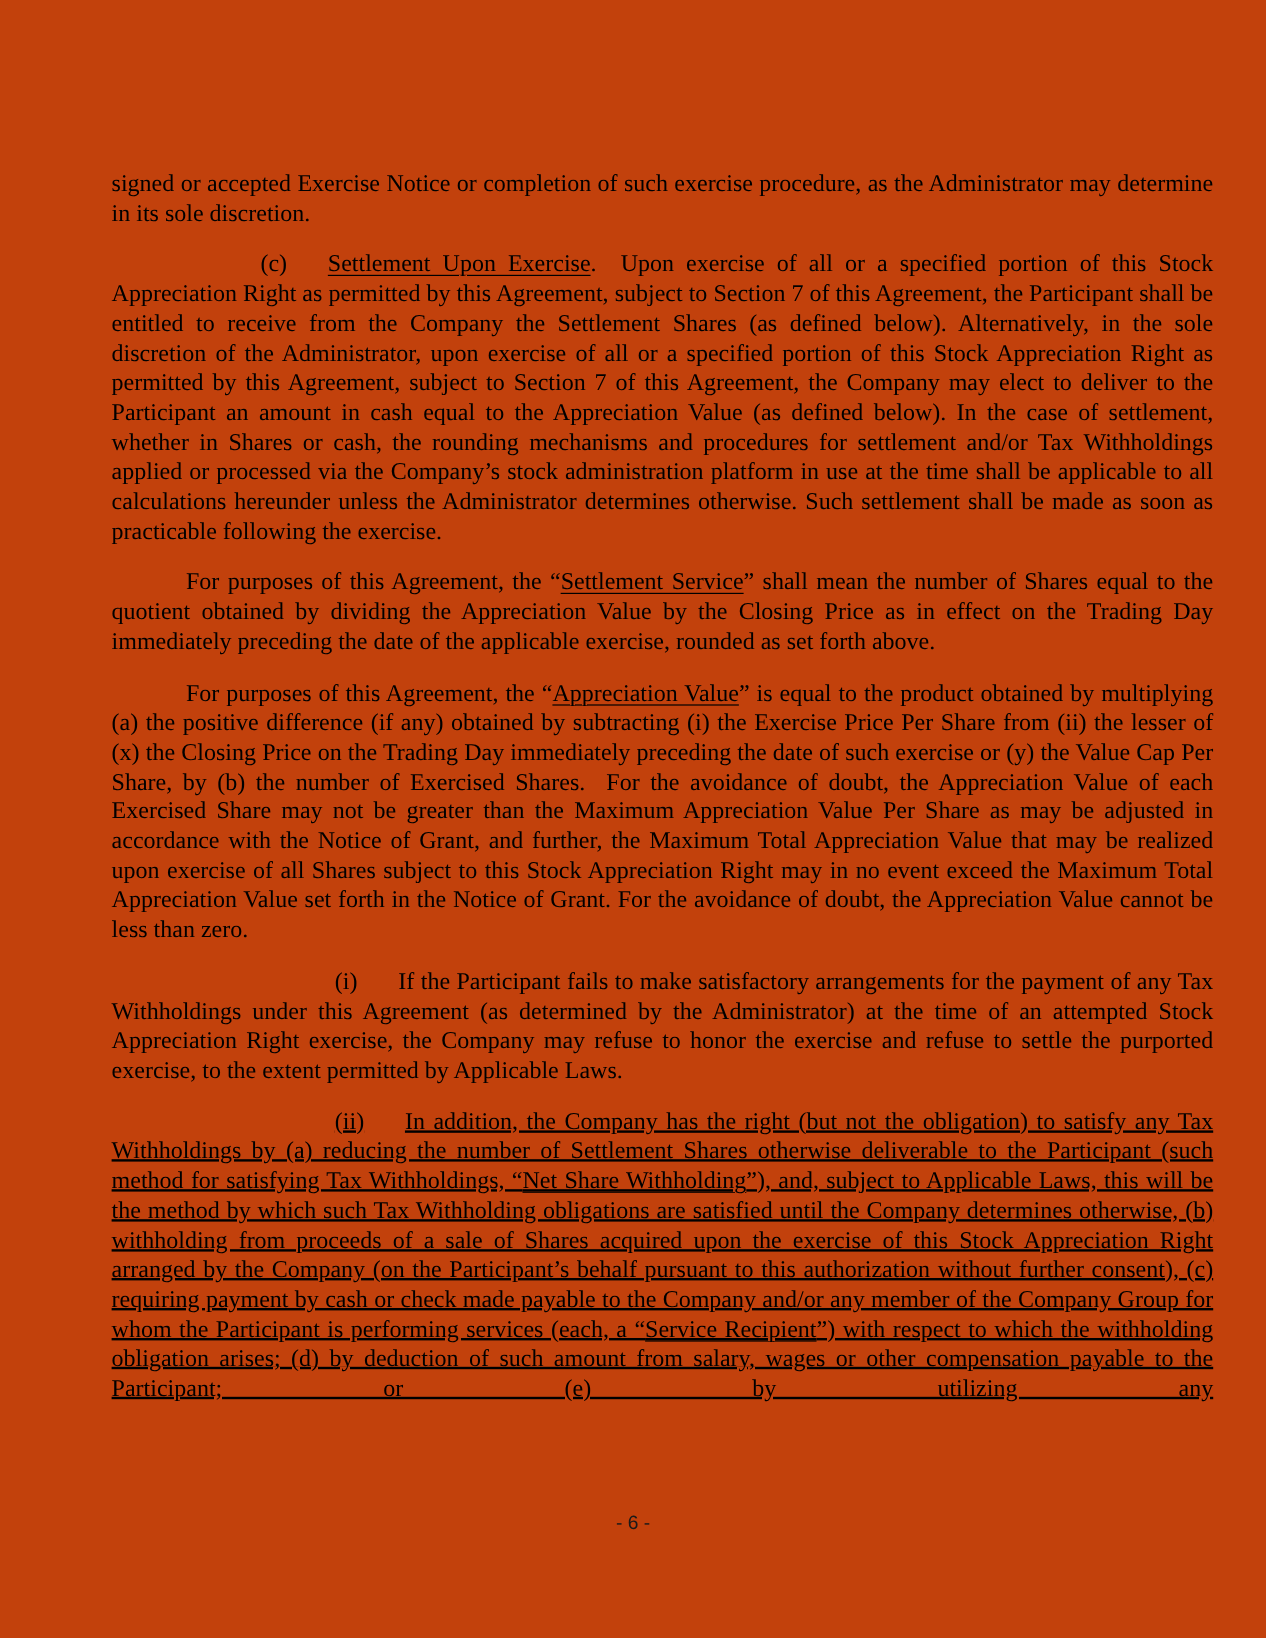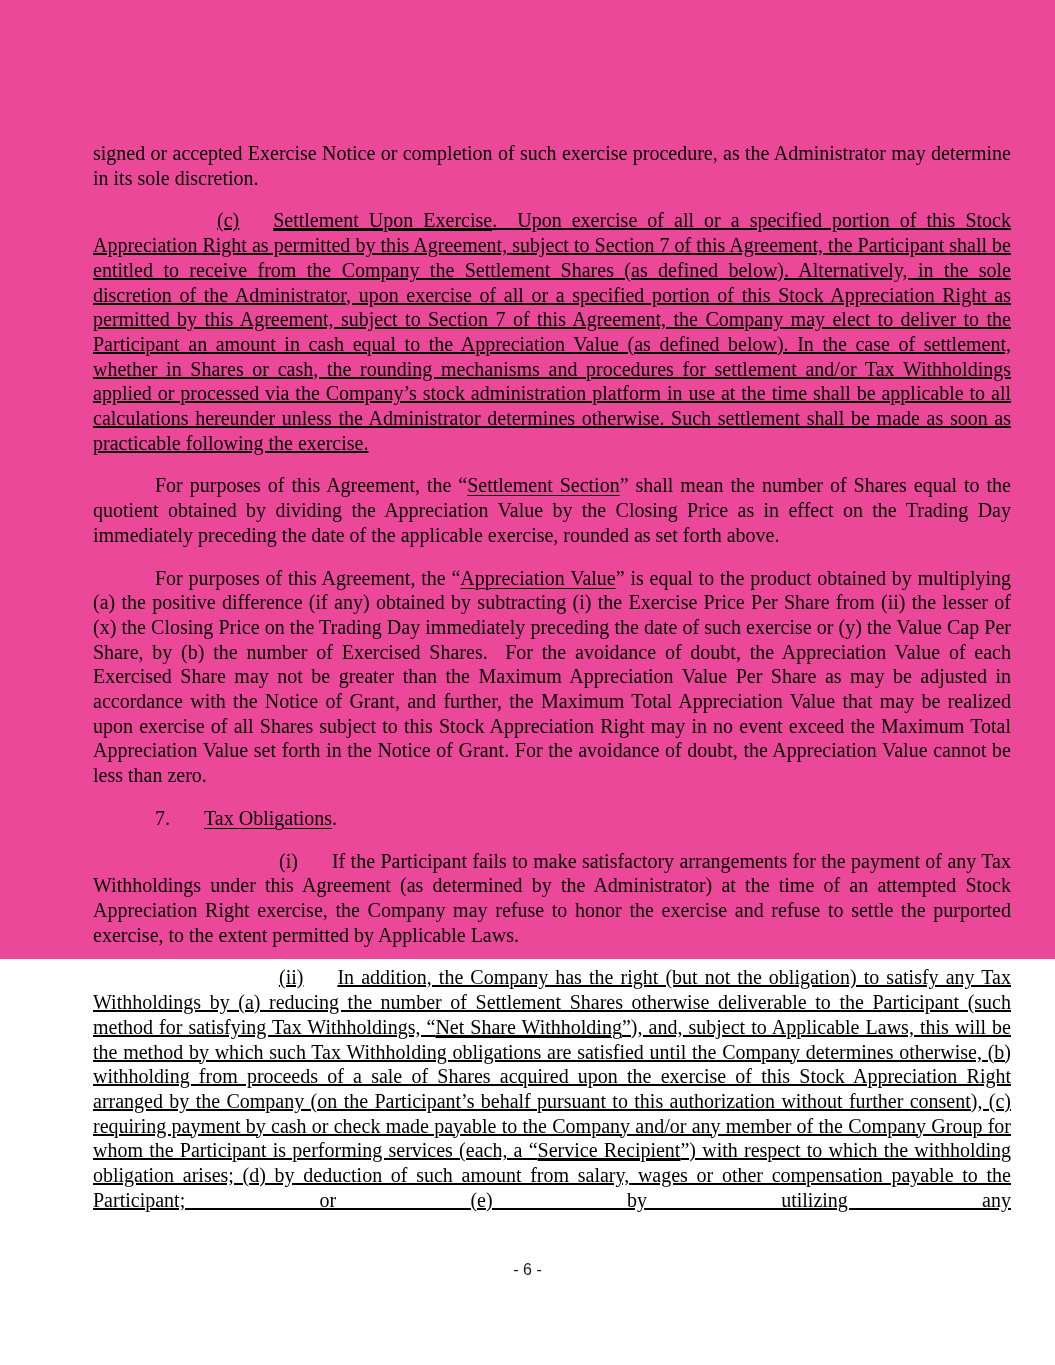--- a/index.html
+++ b/index.html
@@ -10,35 +10,35 @@
   body {
     width: 1055px;
     height: 1365px;
     overflow: hidden;
     position: relative;
   }
   .page {
     position: absolute;
     top: 0; left: 0;
     width: 1055px;
-    height: 959px;
-    background: #ec4899;
+    height: 1365px;
+    background: #c2410c;
     color: #000000;
     font-family: "Liberation Serif", "DejaVu Serif", serif;
     font-size: 20px;
     line-height: 24.7px;
     box-sizing: border-box;
     padding: 141px 44px 0 93px;
   }
   .p {
     margin: 0 0 18px 0;
     text-align: justify;
   }
   .ind1 { text-indent: 62px; }   
-  .ind2 { text-indent: 124px; text-decoration: underline; }  
+  .ind2 { text-indent: 124px; }  
   .ind3 { text-indent: 186px; margin-top: 16px; }  
   .cont { text-align-last: justify; text-decoration: underline; } 
   .heading { text-align: left; }
   .u { text-decoration: underline; text-underline-offset: 3px; text-decoration-thickness: 1px; }
   .tab { display: inline-block; width: 34px; }
   .footer {
     position: absolute;
     top: 1261px;
     left: 0;
     width: 1055px;
@@ -49,25 +49,24 @@
   }
 </style>
 </head>
 <body>
 
 <div class="page">
   <p class="p"><span class="">signed or accepted Exercise Notice or completion of such exercise procedure, as the Administrator may determine in its sole discretion.</span></p>
 
   <p class="p ind2"><span class="">(c)</span><span class="tab"></span><span class="u">Settlement Upon Exercise</span><span class="">.&nbsp; Upon exercise of all or a specified portion of this Stock Appreciation Right as permitted by this Agreement, subject to Section 7 of this Agreement, the Participant shall be entitled to receive from the Company the Settlement Shares (as defined below). Alternatively, in the sole discretion of the Administrator, upon exercise of all or a specified portion of this Stock Appreciation Right as permitted by this Agreement, subject to Section 7 of this Agreement, the Company may elect to deliver to the Participant an amount in cash equal to the Appreciation Value (as defined below). In the case of settlement, whether in Shares or cash, the rounding mechanisms and procedures for settlement and/or Tax Withholdings applied or processed via the Company’s stock administration platform in use at the time shall be applicable to all calculations hereunder unless the Administrator determines otherwise. Such settlement shall be made as soon as practicable following the exercise.</span></p>
 
-  <p class="p ind1"><span class="">For purposes of this Agreement, the “</span><span class="u">Settlement Section</span><span class="">” shall mean the number of Shares equal to the quotient obtained by dividing the Appreciation Value by the Closing Price as in effect on the Trading Day immediately preceding the date of the applicable exercise, rounded as set forth above.</span></p>
+  <p class="p ind1"><span class="">For purposes of this Agreement, the “</span><span class="u">Settlement Service</span><span class="">” shall mean the number of Shares equal to the quotient obtained by dividing the Appreciation Value by the Closing Price as in effect on the Trading Day immediately preceding the date of the applicable exercise, rounded as set forth above.</span></p>
 
   <p class="p ind1"><span class="">For purposes of this Agreement, the “</span><span class="u">Appreciation Value</span><span class="">” is equal to the product obtained by multiplying (a) the positive difference (if any) obtained by subtracting (i) the Exercise Price Per Share from (ii) the lesser of (x) the Closing Price on the Trading Day immediately preceding the date of such exercise or (y) the Value Cap Per Share, by (b) the number of Exercised Shares.&nbsp; For the avoidance of doubt, the Appreciation Value of each Exercised Share may not be greater than the Maximum Appreciation Value Per Share as may be adjusted in accordance with the Notice of Grant, and further, the Maximum Total Appreciation Value that may be realized upon exercise of all Shares subject to this Stock Appreciation Right may in no event exceed the Maximum Total Appreciation Value set forth in the Notice of Grant. For the avoidance of doubt, the Appreciation Value cannot be less than zero.</span></p>
 
-  <p class="p ind1 heading"><span class="">7.</span><span class="tab"></span><span class="u">Tax Obligations</span><span class="">.</span></p>
 
 
   <p class="p ind3"><span class="">(i)</span><span class="tab"></span><span class="">If the Participant fails to make satisfactory arrangements for the payment of any Tax Withholdings under this Agreement (as determined by the Administrator) at the time of an attempted Stock Appreciation Right exercise, the Company may refuse to honor the exercise and refuse to settle the purported exercise, to the extent permitted by Applicable Laws.</span></p>
 
   <p class="p ind3 cont"><span class="">(ii)</span><span class="tab"></span><span class="">In addition, the Company has the right (but not the obligation) to satisfy any Tax Withholdings by (a) reducing the number of Settlement Shares otherwise deliverable to the Participant (such method for satisfying Tax Withholdings, “</span><span class="u">Net Share Withholding</span><span class="">”), and, subject to Applicable Laws, this will be the method by which such Tax Withholding obligations are satisfied until the Company determines otherwise, (b) withholding from proceeds of a sale of Shares acquired upon the exercise of this Stock Appreciation Right arranged by the Company (on the Participant’s behalf pursuant to this authorization without further consent), (c) requiring payment by cash or check made payable to the Company and/or any member of the Company Group for whom the Participant is performing services (each, a “</span><span class="u">Service Recipient</span><span class="">”) with respect to which the withholding obligation arises; (d) by deduction of such amount from salary, wages or other compensation payable to the Participant; or (e) by utilizing any</span></p>
 </div>
 
 <div class="footer">- 6 -</div>
 
 </body></html>

